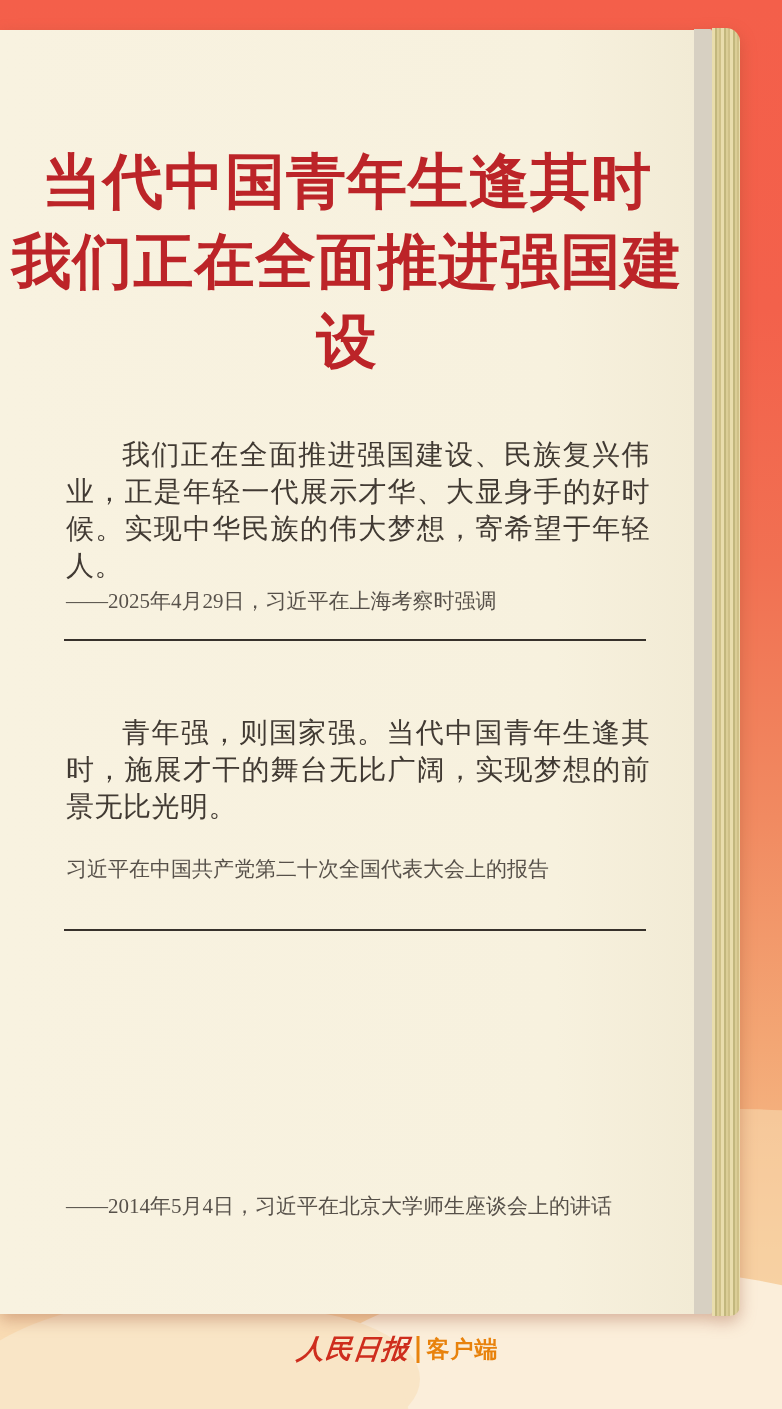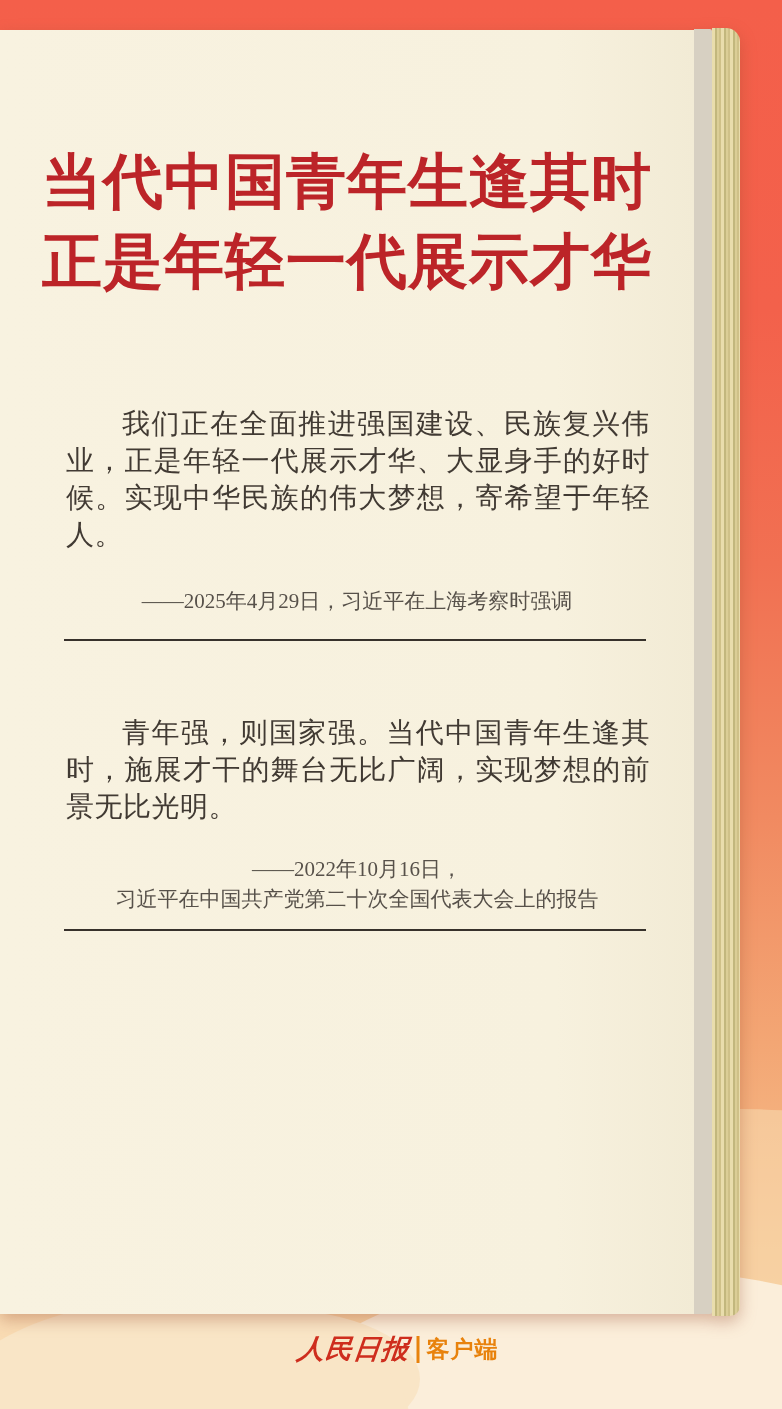--- a/index.html
+++ b/index.html
@@ -42,23 +42,23 @@
   .poster-title{
     position:absolute;left:0;top:112px;width:100%;text-align:center;
     font-weight:bold;font-size:60px;line-height:80px;letter-spacing:1px;
     color:#bc2428;font-family:"Liberation Serif","DejaVu Serif",serif;
   }
   .quote-text{
     position:absolute;left:66px;width:584px;margin:0;
     font-size:28px;line-height:37px;color:#413a33;text-indent:2em;
     text-align:justify;letter-spacing:.5px;
   }
-  .q1{top:375px;} .q2{top:684px;} .q3{top:966px;}
+  .q1{top:406px;} .q2{top:684px;} .q3{top:966px;}
   .attr{
-    position:absolute;left:66px;width:582px;text-align:center;
+    position:absolute;left:66px;width:582px;text-align:left;
     font-size:21px;line-height:30px;color:#57514a;
   }
   .a1{top:556px;} .a2{top:824px;} .a3{top:1161px;}
   .divider{position:absolute;left:64px;width:582px;height:0;border-top:2px solid #37312b;}
   .d1{top:609px;} .d2{top:899px;}
 
   
   .footer-logo{
     position:absolute;left:50%;top:1331px;transform:translateX(-50%);
     display:flex;align-items:center;gap:7px;white-space:nowrap;
@@ -87,38 +87,40 @@
   <div class="cloud cloud-left-front"></div>
 
   <div class="book">
     <div class="edge-stripes"></div>
     <div class="edge-gray"></div>
     <div class="page">
       <div class="content">
 
         <div class="poster-title">
           <div>当代中国青年生逢其时</div>
-          <div>正是年轻一代展示才华</div>
+          <div>我们正在全面推进强国建设</div>
         </div>
 
         <p class="quote-text q1">我们正在全面推进强国建设、民族复兴伟业，正是年轻一代展示才华、大显身手的好时候。实现中华民族的伟大梦想，寄希望于年轻人。</p>
         <div class="attr a1">
           <div>——2025年4月29日，习近平在上海考察时强调</div>
         </div>
 
         <div class="divider d1"></div>
 
         <p class="quote-text q2">青年强，则国家强。当代中国青年生逢其时，施展才干的舞台无比广阔，实现梦想的前景无比光明。</p>
         <div class="attr a2">
-          <div>——2022年10月16日，</div>
           <div>习近平在中国共产党第二十次全国代表大会上的报告</div>
         </div>
 
         <div class="divider d2"></div>
 
+        <div class="attr a3">
+          <div>——2014年5月4日，习近平在北京大学师生座谈会上的讲话</div>
+        </div>
 
       </div>
     </div>
   </div>
 
   <div class="footer-logo">
     <span class="brand-name">人民日报</span>
     <span class="brand-bar"></span>
     <span class="brand-product">客户端</span>
   </div>

